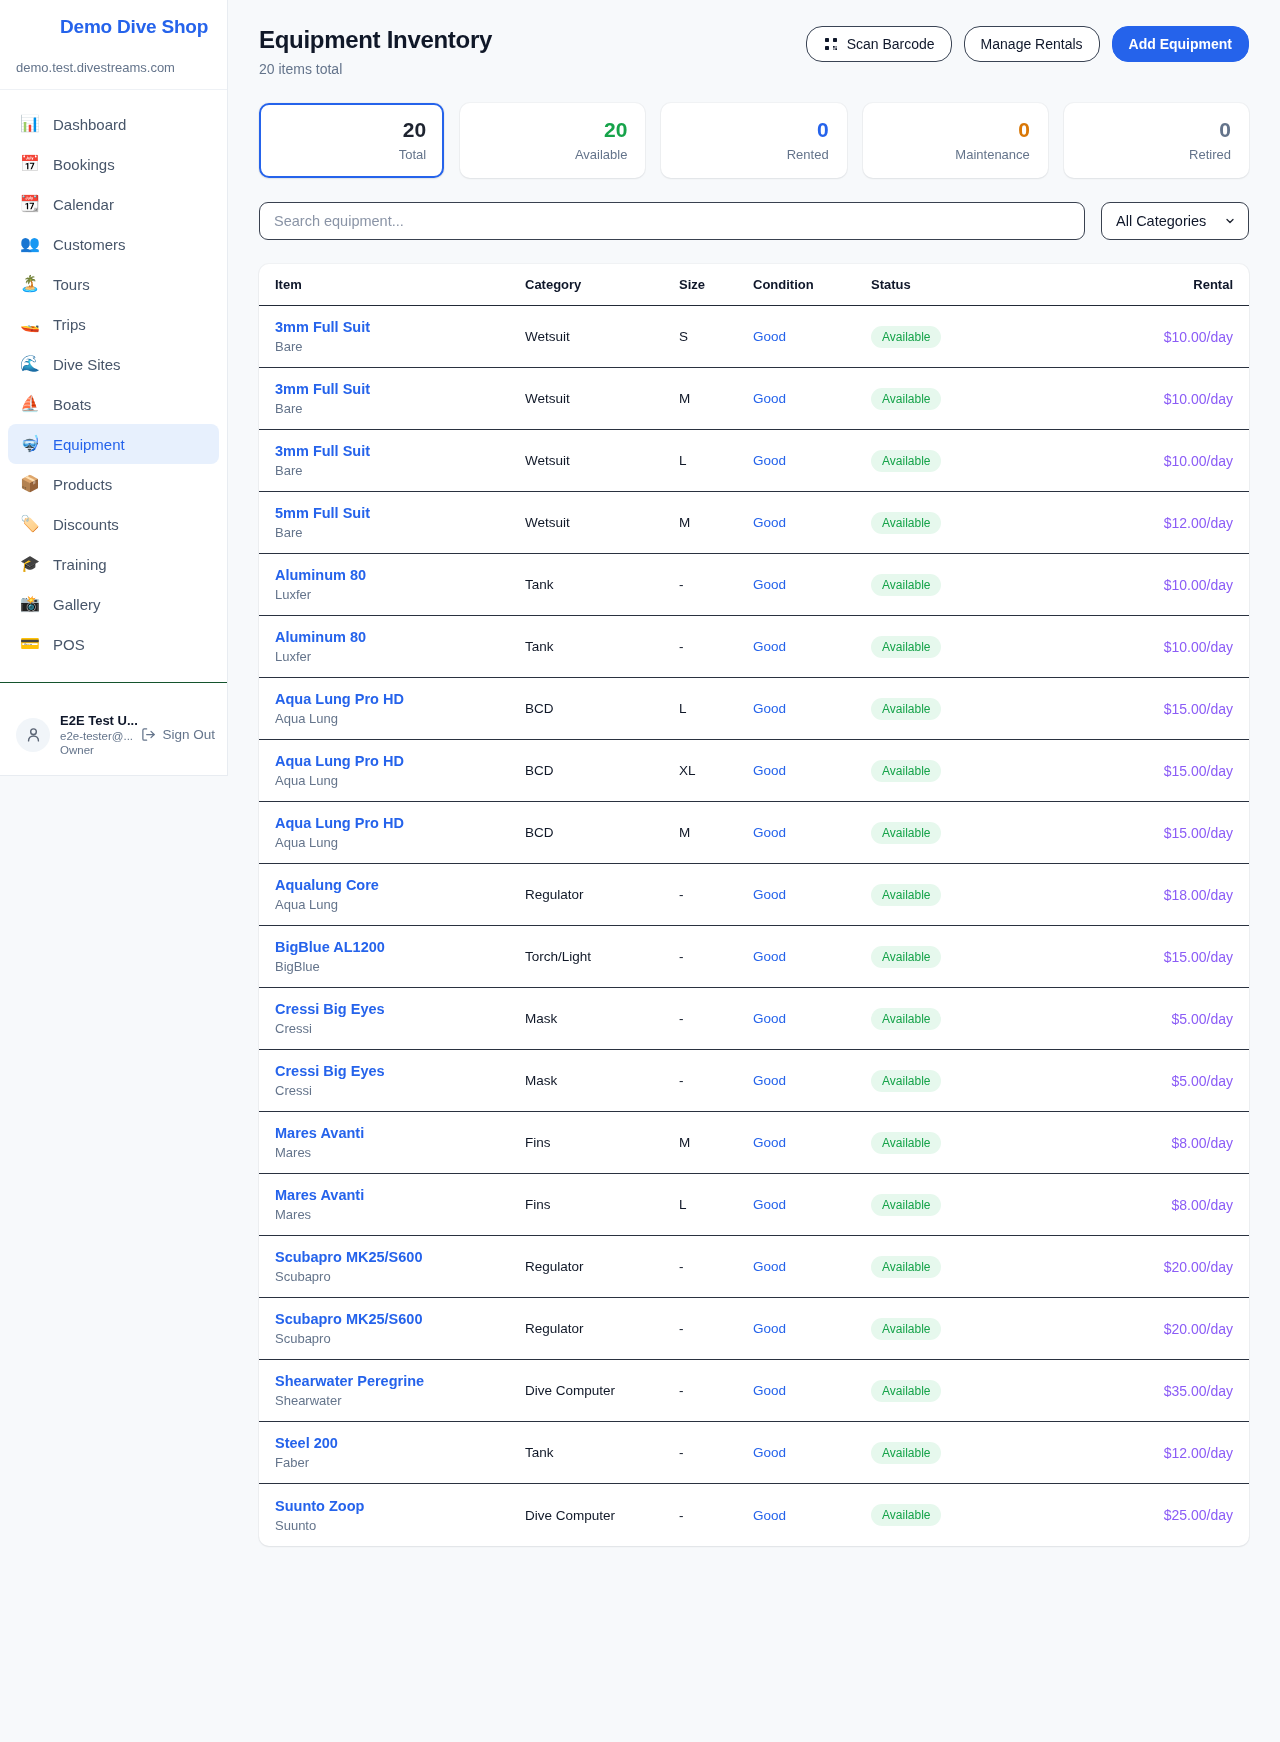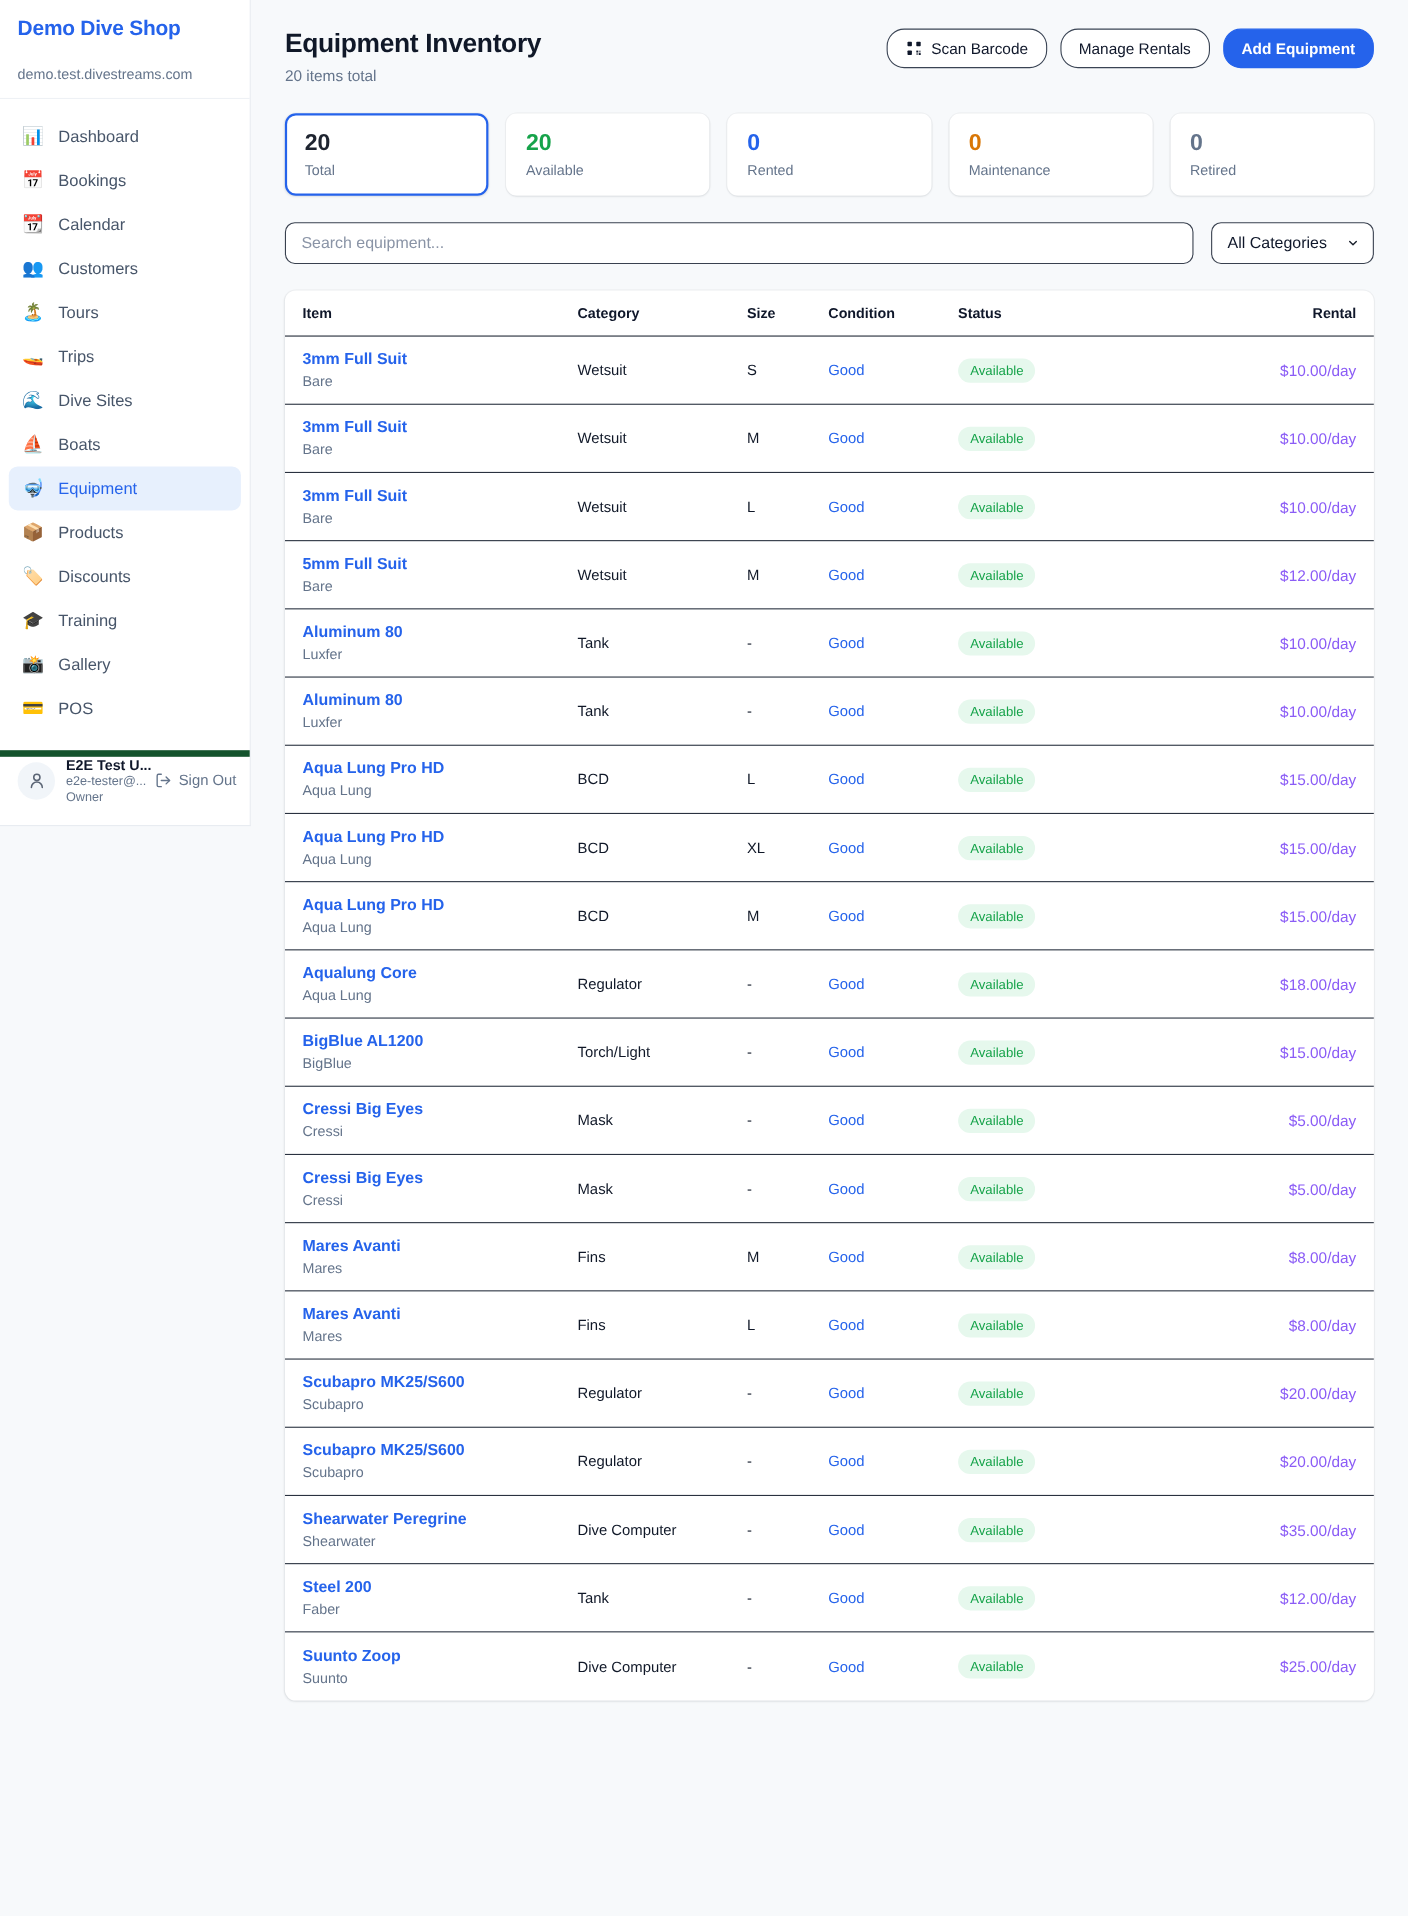--- a/index.html
+++ b/index.html
@@ -13,34 +13,34 @@
 
   
   .sidebar {
     position: absolute; left: 0; top: 0; width: 228px;
     background: #fff;
     border-right: 1px solid #e8ecf1;
     border-bottom: 1px solid #e8ecf1;
     padding-bottom: 6px;
   }
   .brand { padding: 16px 16px 14px; border-bottom: 1px solid #eef1f5; }
-  .brand-name { color: #2563eb; font-size: 19px; font-weight: 700; letter-spacing: -0.2px; }
+  .brand-name { color: #2563eb; font-size: 19px; font-weight: 700; letter-spacing: -0.2px; margin-left: 44px; }
   .brand-domain { color: #64748b; font-size: 13px; margin-top: 22px; }
   .nav { padding: 14px 8px 8px; }
   .nav-item {
     display: flex; align-items: center; gap: 13px;
     height: 40px; padding: 0 12px; border-radius: 8px;
     color: #475569; font-size: 15px; cursor: pointer;
   }
   .nav-item .glyph { width: 20px; font-size: 16px; line-height: 1; text-align: center;
     font-family: "DejaVu Sans", sans-serif; }
   .nav-item.active { background: #e7f0fd; color: #2563eb; font-weight: 500; }
   .side-footer {
-    border-top: 6px solid #14532d; margin-top: 10px;
-    padding: 0 12px 13px 16px;
+    border-top: 1px solid #14532d; margin-top: 10px;
+    padding: 30px 12px 13px 16px;
     display: flex; align-items: center; gap: 10px;
   }
   .avatar {
     width: 34px; height: 34px; border-radius: 50%;
     background: #f1f5f9; flex: 0 0 auto;
     display: flex; align-items: center; justify-content: center;
   }
   .user-meta { min-width: 0; }
   .user-name { font-size: 13px; font-weight: 700; color: #0f172a; white-space: nowrap; }
   .user-email, .user-role { font-size: 11.5px; color: #64748b; margin-top: 2px; white-space: nowrap; }
@@ -64,20 +64,21 @@
   .btn-outline { background: #fff; color: #0f172a; border: 1px solid #3a4454; }
   .btn-primary { background: #2563eb; color: #fff; border: 1px solid #2563eb; font-weight: 600; }
 
   
   .stats { display: flex; gap: 16px; margin-top: 26px; }
   .stat-card {
     flex: 1; background: #fff; border-radius: 10px;
     border: 2px solid transparent;
     box-shadow: 0 1px 2px rgba(16,24,40,.07), 0 0 0 1px rgba(16,24,40,.03);
     padding: 13px 16px 14px;
+    text-align: right;
   }
   .stat-card.active { border-color: #2563eb; }
   .stat-value { font-size: 21px; font-weight: 700; }
   .stat-label { font-size: 13px; color: #64748b; margin-top: 5px; }
 
   
   .filters { display: flex; gap: 16px; margin-top: 24px; }
   .search-input {
     flex: 1; height: 38px; border: 1.5px solid #39414f; border-radius: 9px;
     background: #fff; padding: 0 14px; font-size: 14.5px; font-family: inherit; color: #0f172a;

